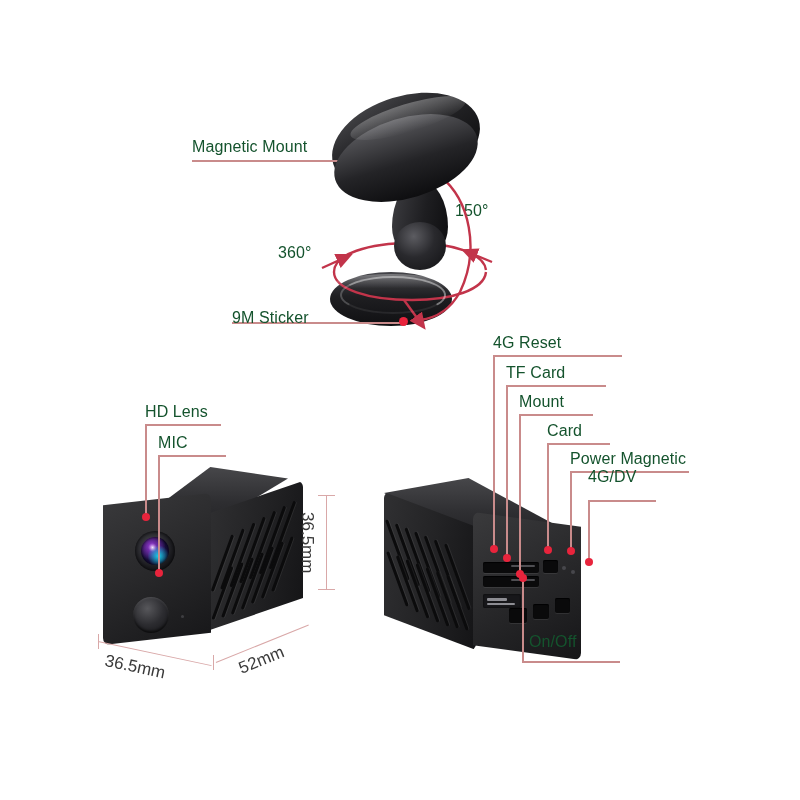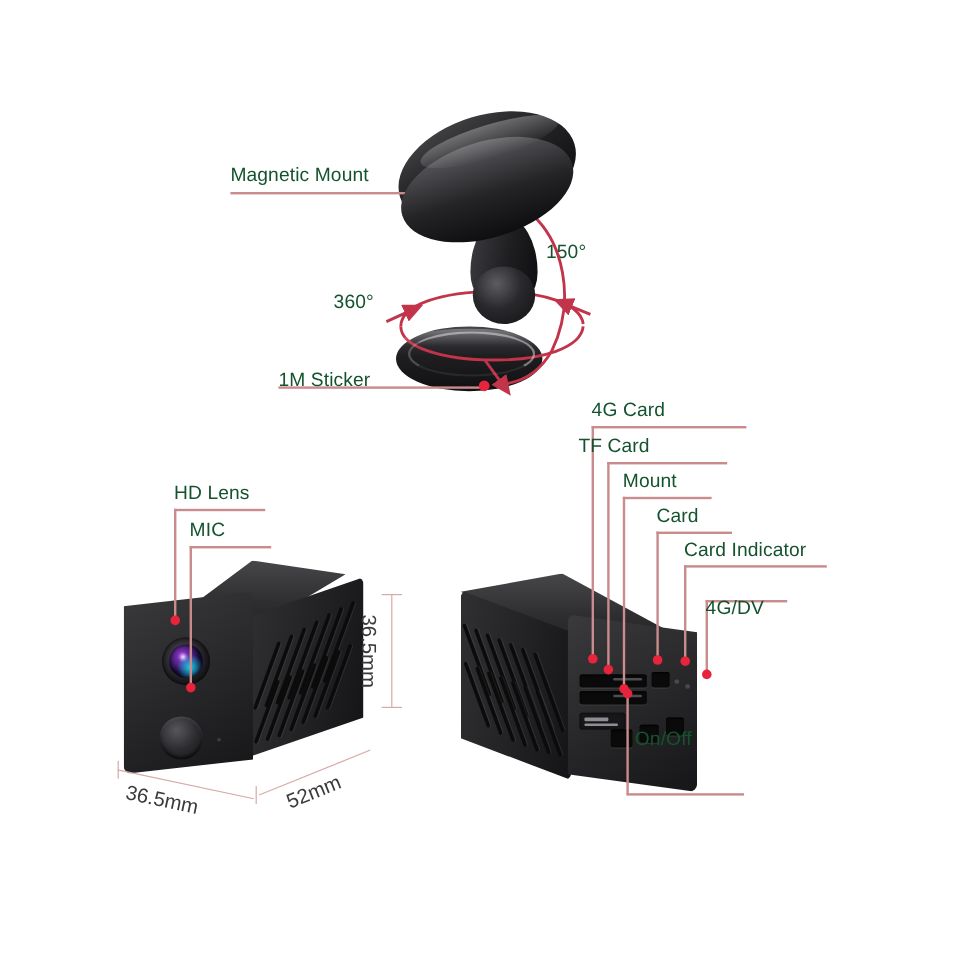--- a/index.html
+++ b/index.html
@@ -155,21 +155,21 @@
     <div class="mnt-base-band" style="left:330px;top:274px;width:122px;height:26px;z-index:1;"></div>
     <div class="mnt-base-hl" style="left:340px;top:276px;width:102px;height:34px;z-index:2;"></div>
   </div>
 
   <div class="hline" style="left:192px;top:160px;width:175px;"></div>
   <div class="dot" style="left:362px;top:155px;"></div>
   <div class="lbl" style="left:192px;top:138px;">Magnetic Mount</div>
 
   <div class="hline" style="left:232px;top:322px;width:172px;"></div>
   <div class="dot" style="left:399px;top:317px;"></div>
-  <div class="lbl" style="left:232px;top:309px;">1M Sticker</div>
+  <div class="lbl" style="left:232px;top:309px;">9M Sticker</div>
 
   <div class="lbl" style="left:278px;top:244px;">360°</div>
   <div class="lbl" style="left:455px;top:202px;">150°</div>
 
   <svg class="overlay" viewBox="0 0 800 800">
     <defs>
       <marker id="ah" markerWidth="7" markerHeight="7" refX="3" refY="3.2" orient="auto">
         <path d="M0,0 L7,3.2 L0,6.4 Z" fill="#c2344a"></path>
       </marker>
     </defs>
@@ -289,45 +289,45 @@
 
       <div class="port" style="left:36px;top:96px;width:18px;height:15px;"></div>
       <div class="port" style="left:60px;top:92px;width:16px;height:15px;"></div>
       <div class="port" style="left:82px;top:86px;width:15px;height:15px;"></div>
     </div>
   </div>
 
   <div class="hline" style="left:493px;top:355px;width:129px;"></div>
   <div class="vline" style="left:493px;top:355px;height:194px;"></div>
   <div class="dot sm" style="left:490px;top:545px;"></div>
-  <div class="lbl" style="left:493px;top:334px;">4G Card</div>
+  <div class="lbl" style="left:493px;top:334px;">4G Reset</div>
 
   <div class="hline" style="left:506px;top:385px;width:100px;"></div>
   <div class="vline" style="left:506px;top:385px;height:173px;"></div>
   <div class="dot sm" style="left:503px;top:554px;"></div>
-  <div class="lbl" style="left:482px;top:364px;">TF Card</div>
+  <div class="lbl" style="left:506px;top:364px;">TF Card</div>
 
   <div class="hline" style="left:519px;top:414px;width:74px;"></div>
   <div class="vline" style="left:519px;top:414px;height:160px;"></div>
   <div class="dot sm" style="left:516px;top:570px;"></div>
   <div class="lbl" style="left:519px;top:393px;">Mount</div>
 
   <div class="hline" style="left:547px;top:443px;width:63px;"></div>
   <div class="vline" style="left:547px;top:443px;height:107px;"></div>
   <div class="dot sm" style="left:544px;top:546px;"></div>
   <div class="lbl" style="left:547px;top:422px;">Card</div>
 
   <div class="hline" style="left:570px;top:471px;width:119px;"></div>
   <div class="vline" style="left:570px;top:471px;height:80px;"></div>
   <div class="dot sm" style="left:567px;top:547px;"></div>
-  <div class="lbl" style="left:570px;top:450px;">Card Indicator</div>
+  <div class="lbl" style="left:570px;top:450px;">Power Magnetic</div>
 
   <div class="hline" style="left:588px;top:500px;width:68px;"></div>
   <div class="vline" style="left:588px;top:500px;height:62px;"></div>
   <div class="dot sm" style="left:585px;top:558px;"></div>
-  <div class="lbl" style="left:588px;top:499px;">4G/DV</div>
+  <div class="lbl" style="left:588px;top:468px;">4G/DV</div>
 
   <div class="vline" style="left:522px;top:578px;height:84px;"></div>
   <div class="hline" style="left:522px;top:661px;width:98px;"></div>
   <div class="dot sm" style="left:519px;top:574px;"></div>
-  <div class="lbl" style="left:529px;top:608px;text-align:right;">On/Off</div>
+  <div class="lbl" style="left:529px;top:633px;text-align:right;">On/Off</div>
 
 </div>
 
 </body></html>

